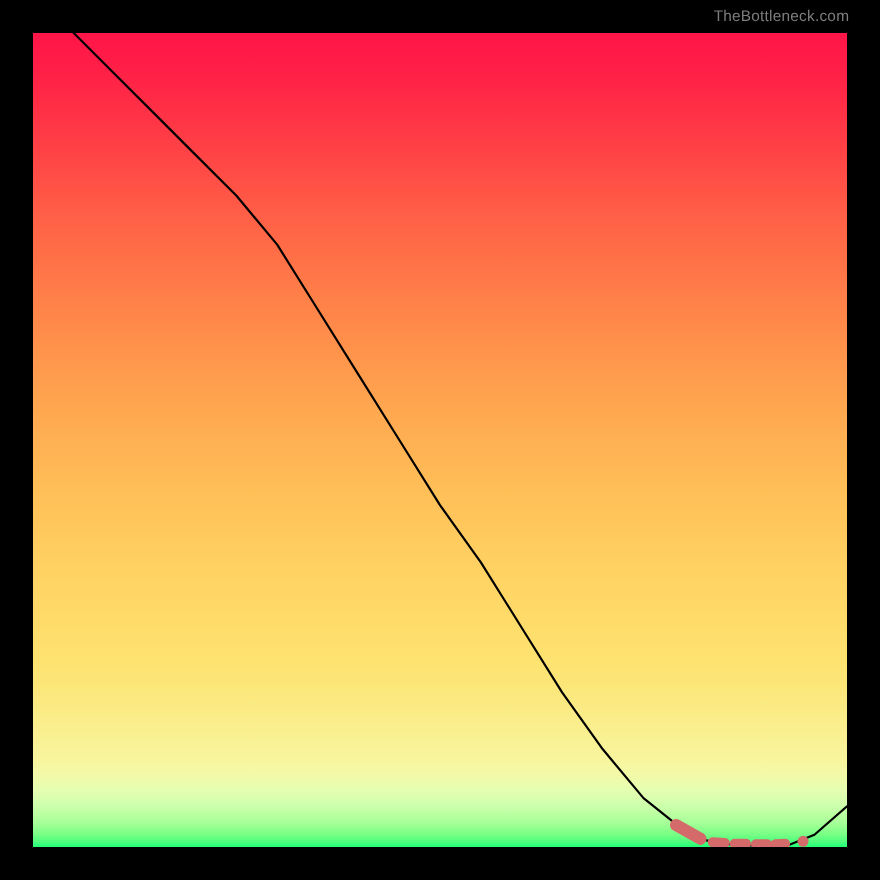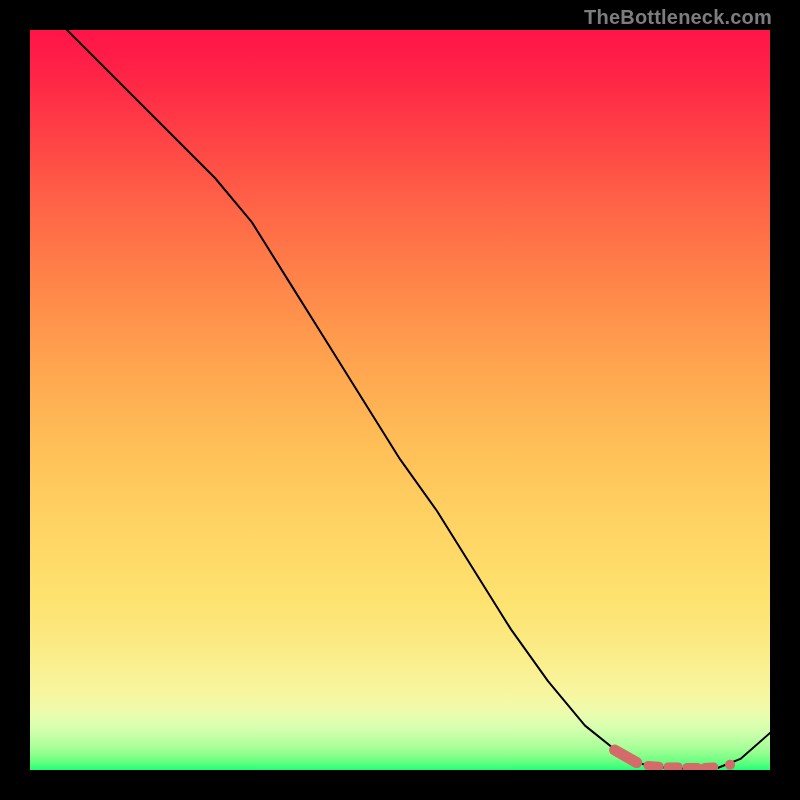--- a/index.html
+++ b/index.html
@@ -71,22 +71,22 @@
     top: 30px;
     width: 740px;
     height: 740px;
     pointer-events: none;
   }
   .attribution {
     position: absolute;
     top: 6px;
     right: 28px;
     color: #7d7d7d;
-    font-size: 20px;
-    font-weight: 700;
+    font-size: 14px;
+    font-weight: 400;
     letter-spacing: 0.2px;
   }
 </style>
 </head>
 <body>
 
 <div class="chart-container">
 
   <div class="plot-area"></div>
 

